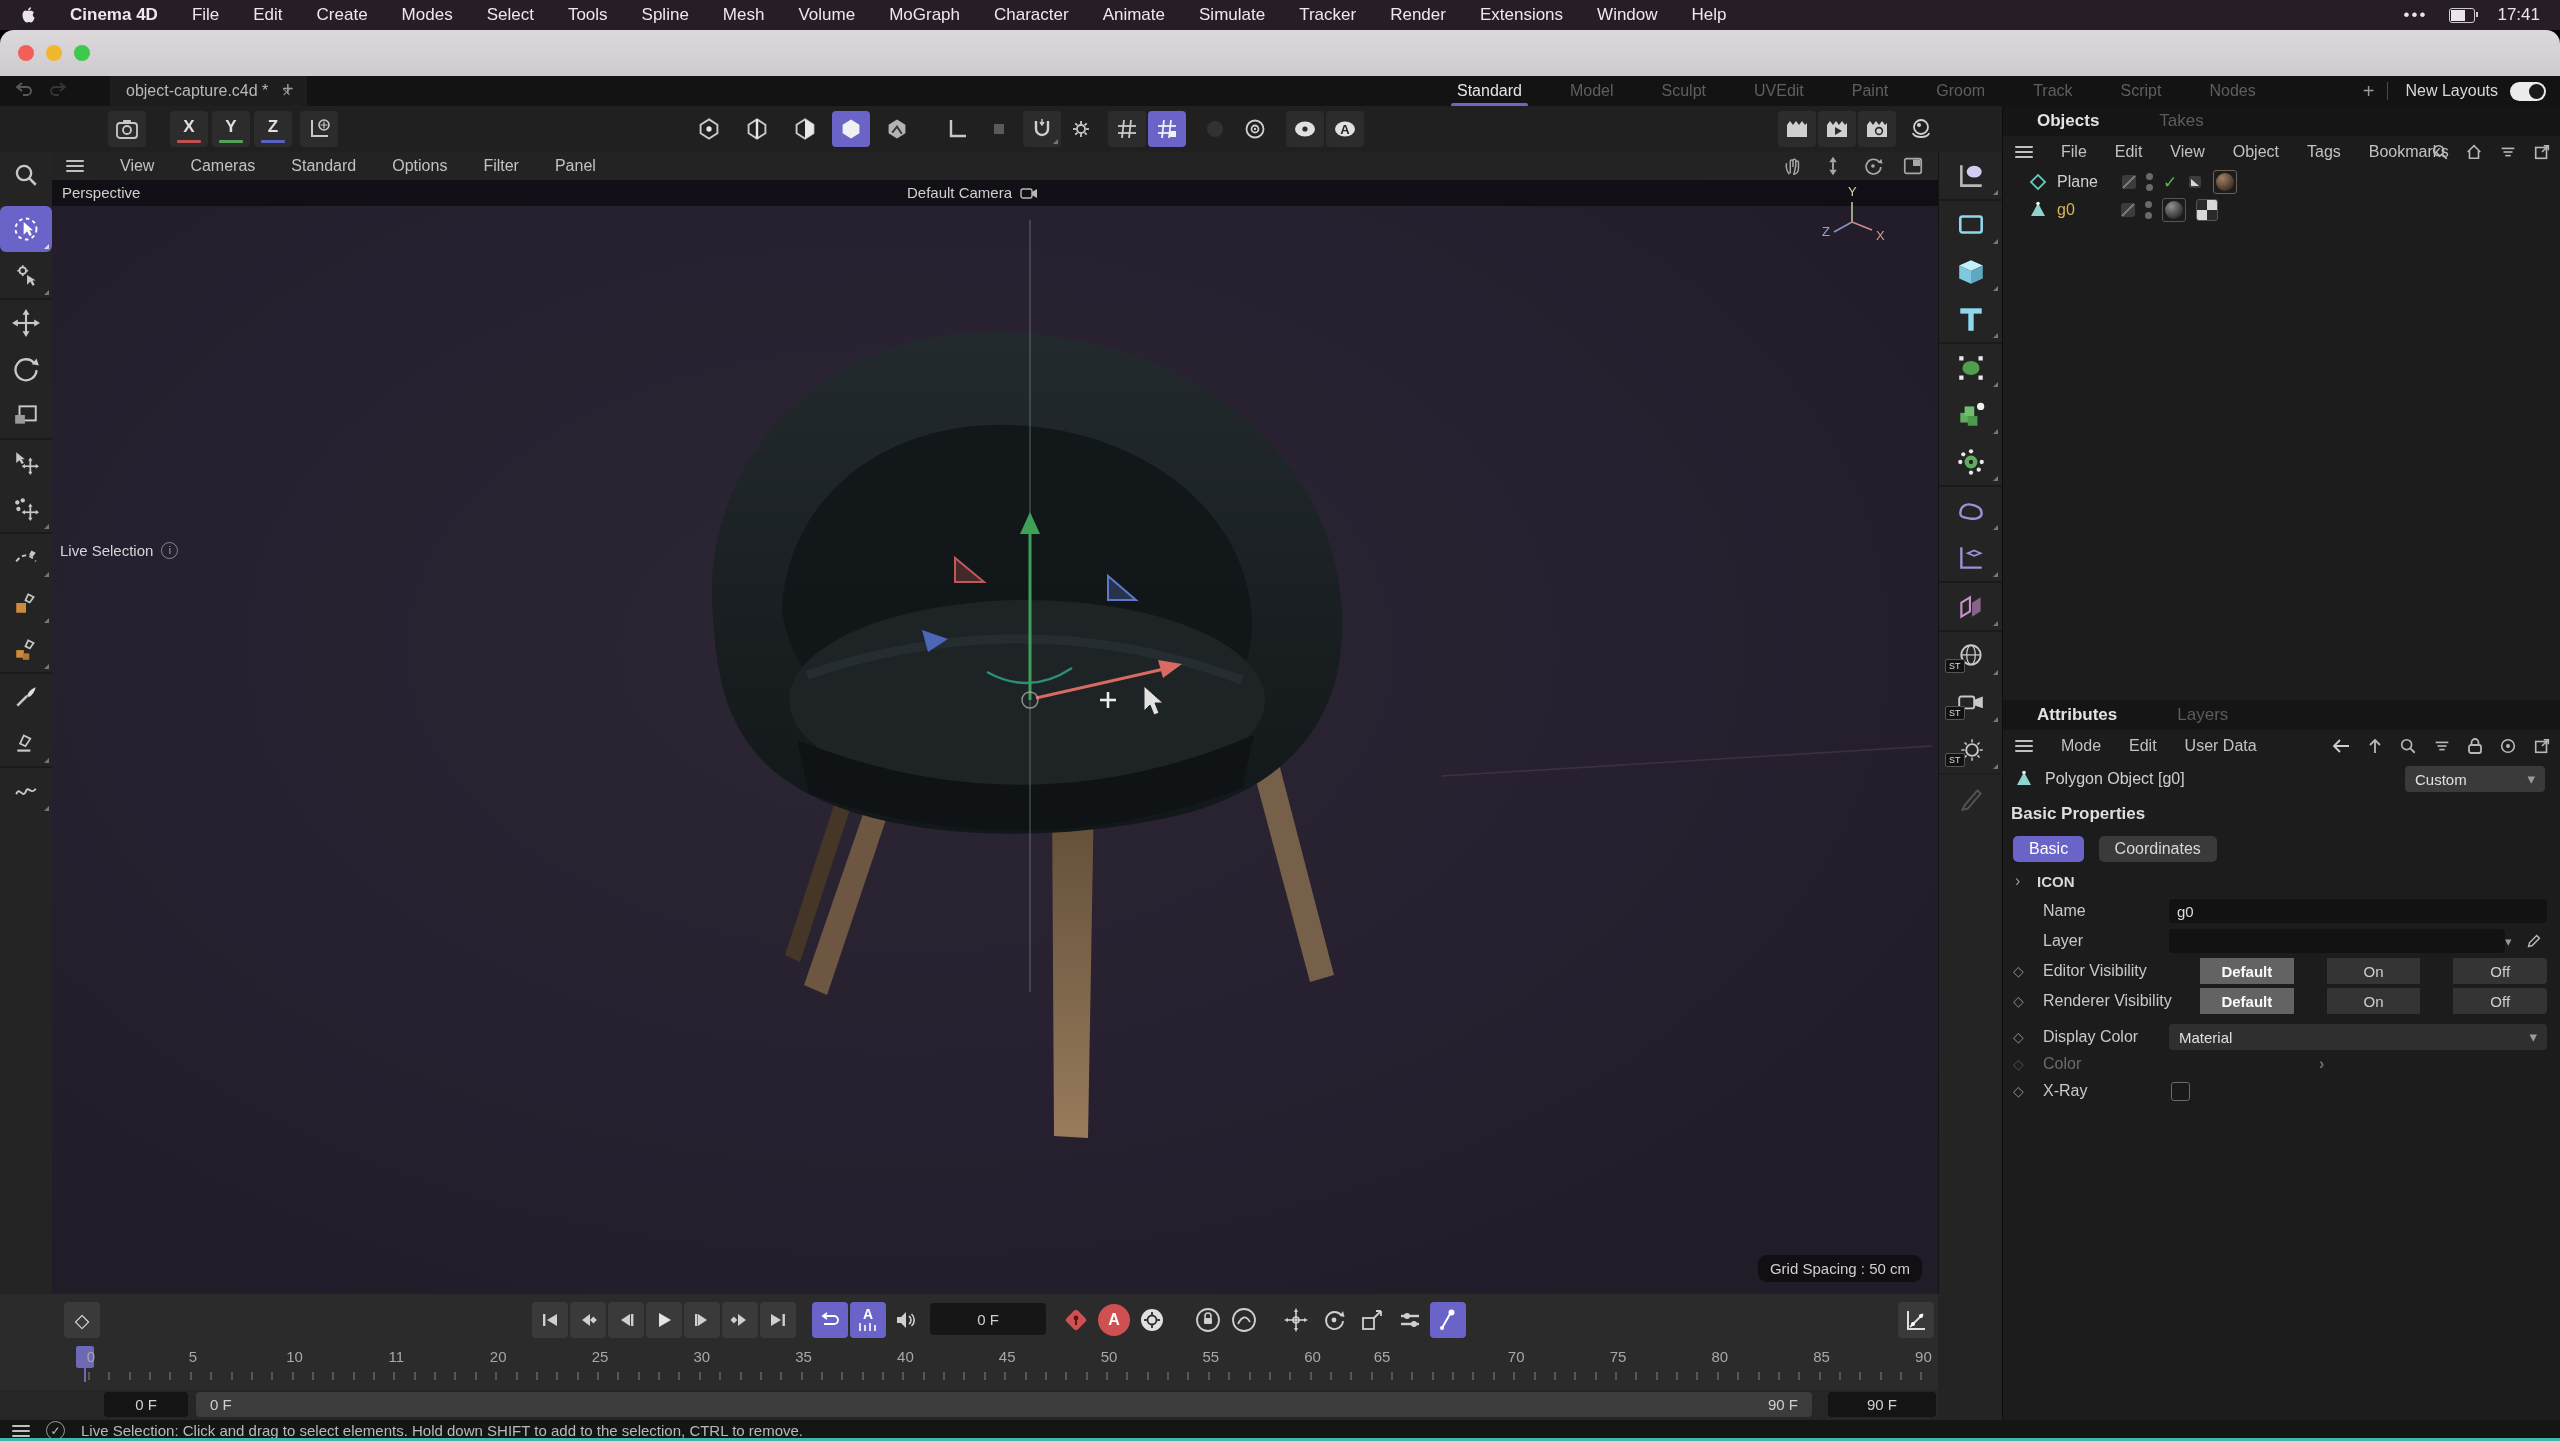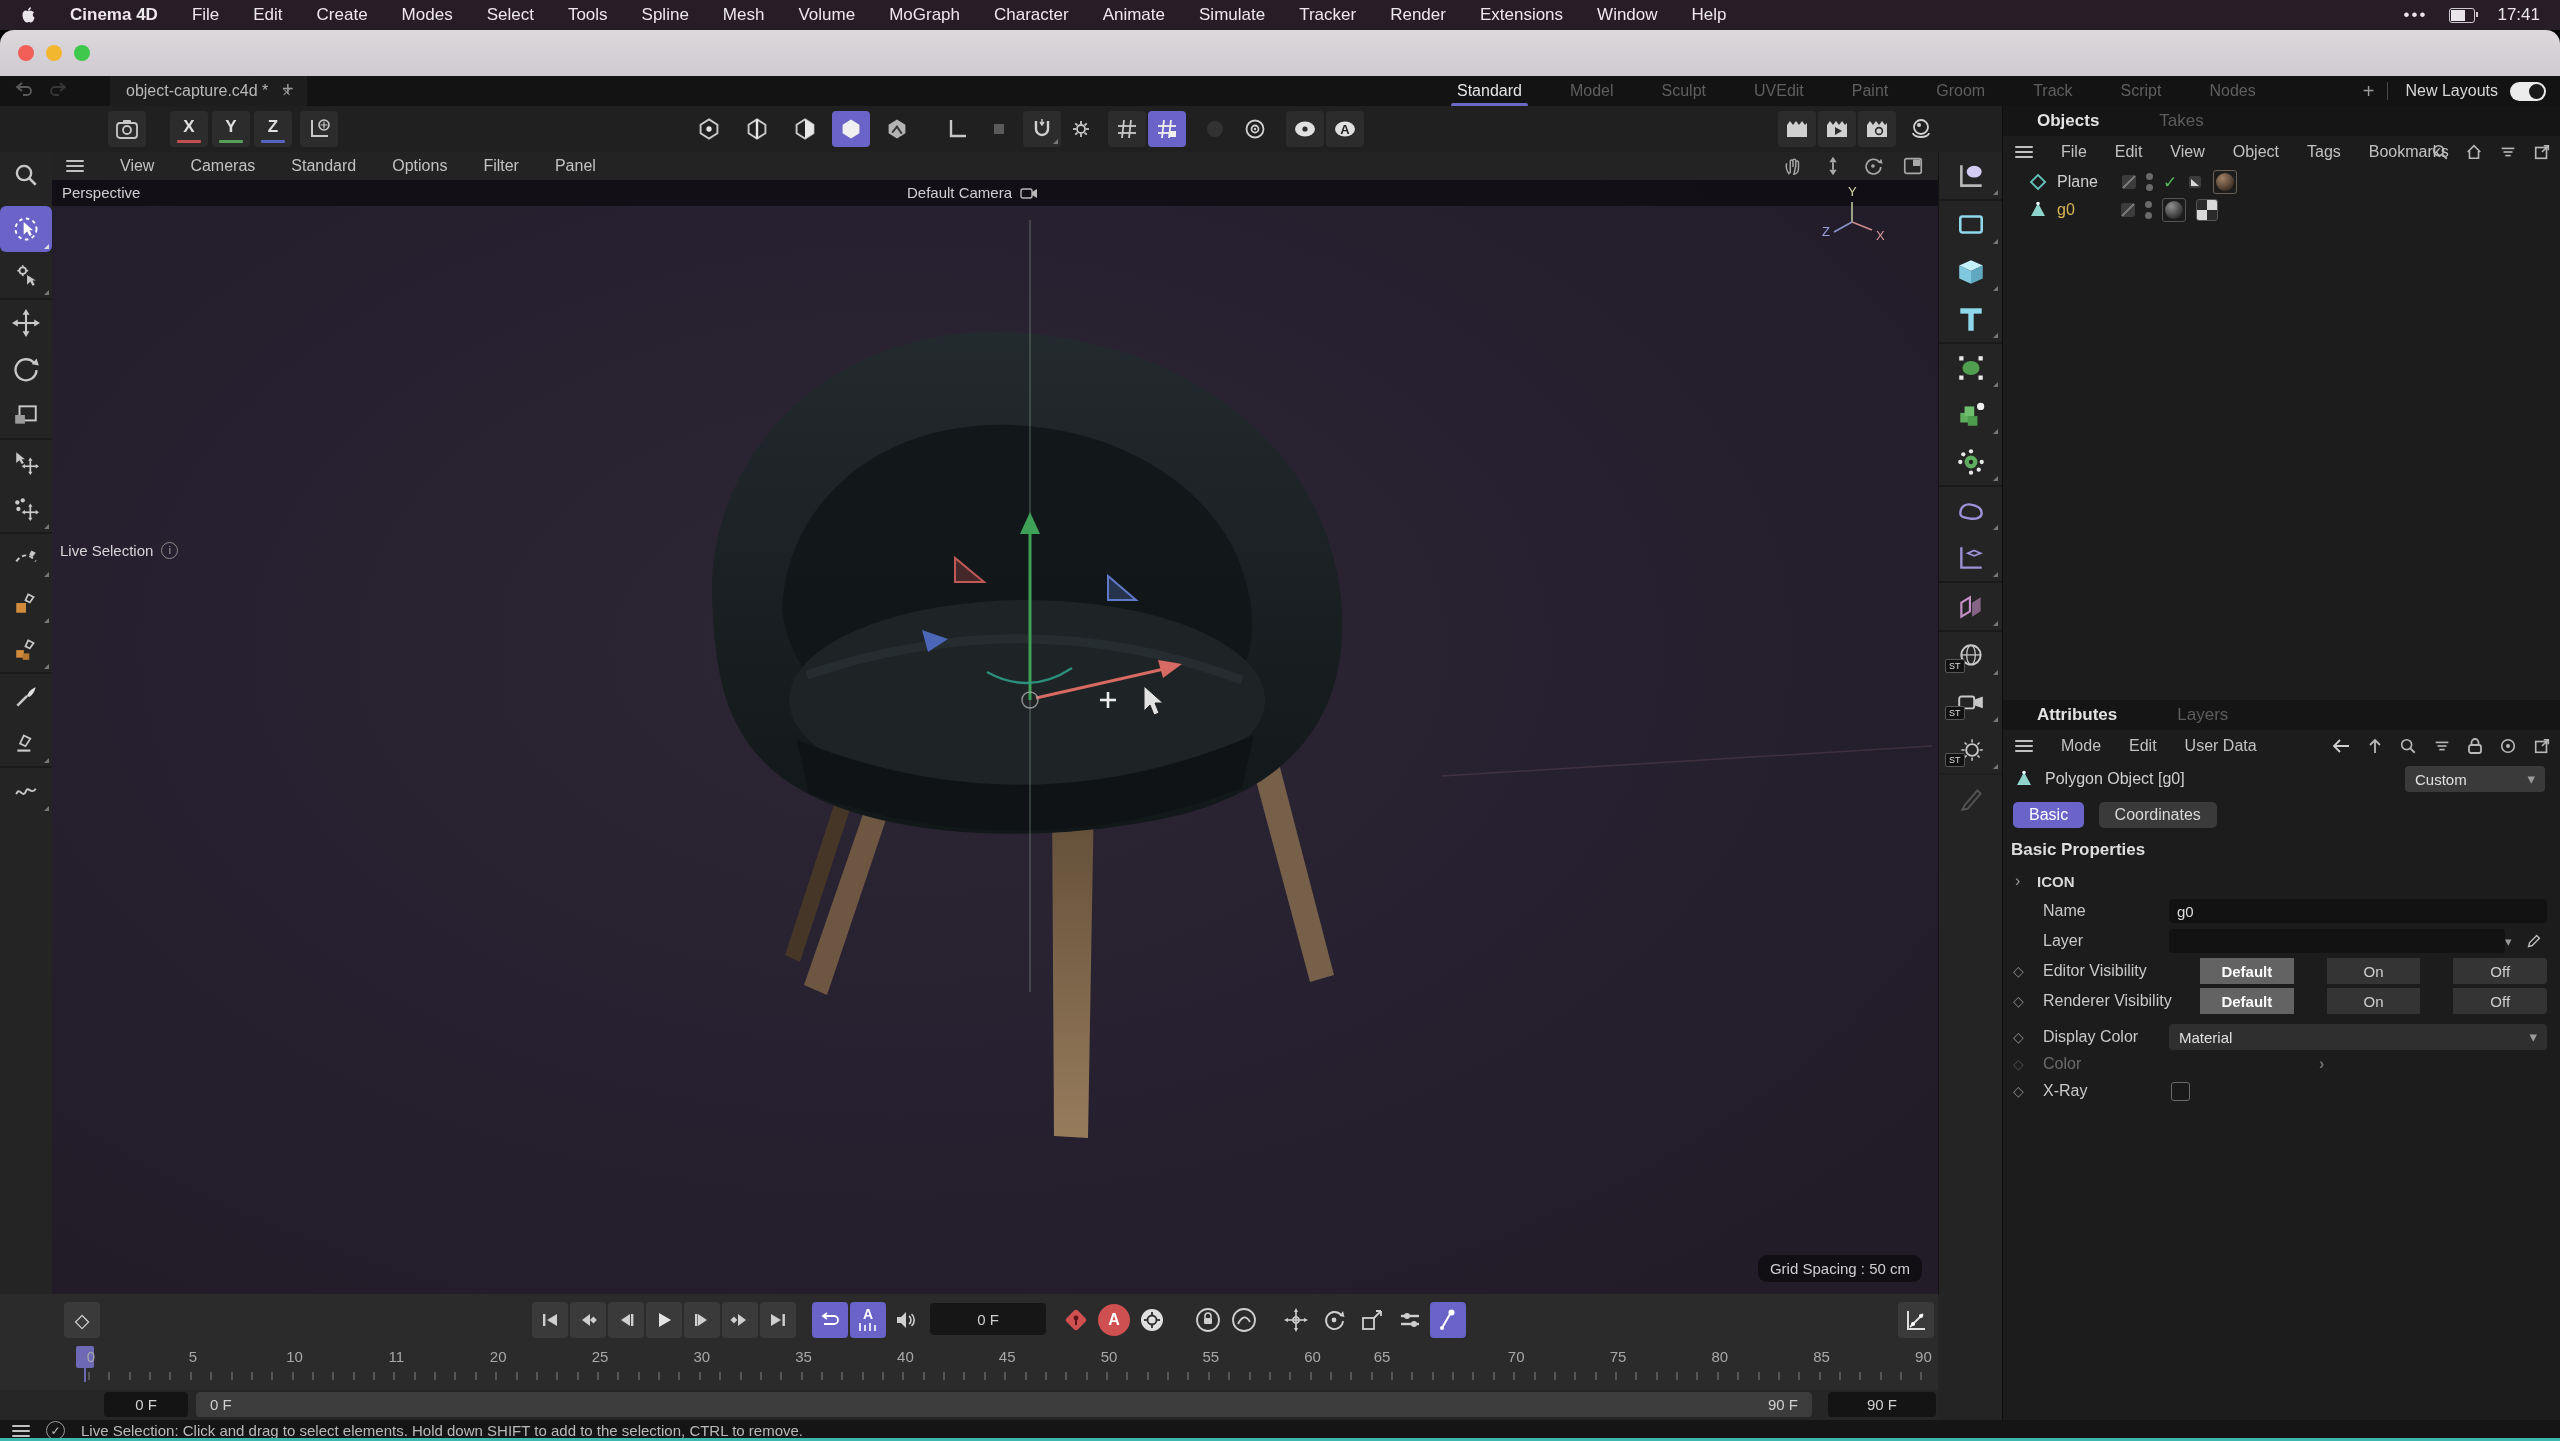--- a/index.html
+++ b/index.html
@@ -882,25 +882,25 @@
       <svg width="18" height="18" viewBox="0 0 18 18" data-name="polygon-object-icon">
           <polygon points="9,2 16,15 2,15" fill="#8fd4cc"></polygon>
           <circle cx="9" cy="2.5" r="1.8" fill="#e8f8f6"></circle>
         </svg>
       <span data-name="attribute-object-title">Polygon Object [g0]</span>
       <span class="dropdown" style="position:absolute;right:16px;width:120px;" data-name="preset-dropdown">
         <span>Custom</span>
           <span style="color:#9a9a9a;">▾</span>
       </span>
     </div>
+    <div style="padding:8px 0 6px 8px;font-size:17px;font-weight:bold;color:#dedede;" data-name="section-heading">Basic Properties</div>
     <div style="padding:6px 0 4px 10px;" data-name="attribute-section-tabs">
       <span class="chip on" data-name="tab-basic">Basic</span>
       <span class="chip" data-name="tab-coordinates">Coordinates</span>
     </div>
-    <div style="padding:8px 0 6px 8px;font-size:17px;font-weight:bold;color:#dedede;" data-name="section-heading">Basic Properties</div>
 
     <div class="attr-row" data-name="icon-group-row">
       <span style="position:absolute;left:12px;color:#9a9a9a;">›</span>
       <span style="position:absolute;left:34px;font-weight:bold;color:#d8d8d8;font-size:15px;">ICON</span>
     </div>
     <div class="attr-row" data-name="name-row">
       <span class="lbl">Name</span>
       <span class="field" style="width:362px;" data-name="name-input">g0</span>
     </div>
     <div class="attr-row" data-name="layer-row">

